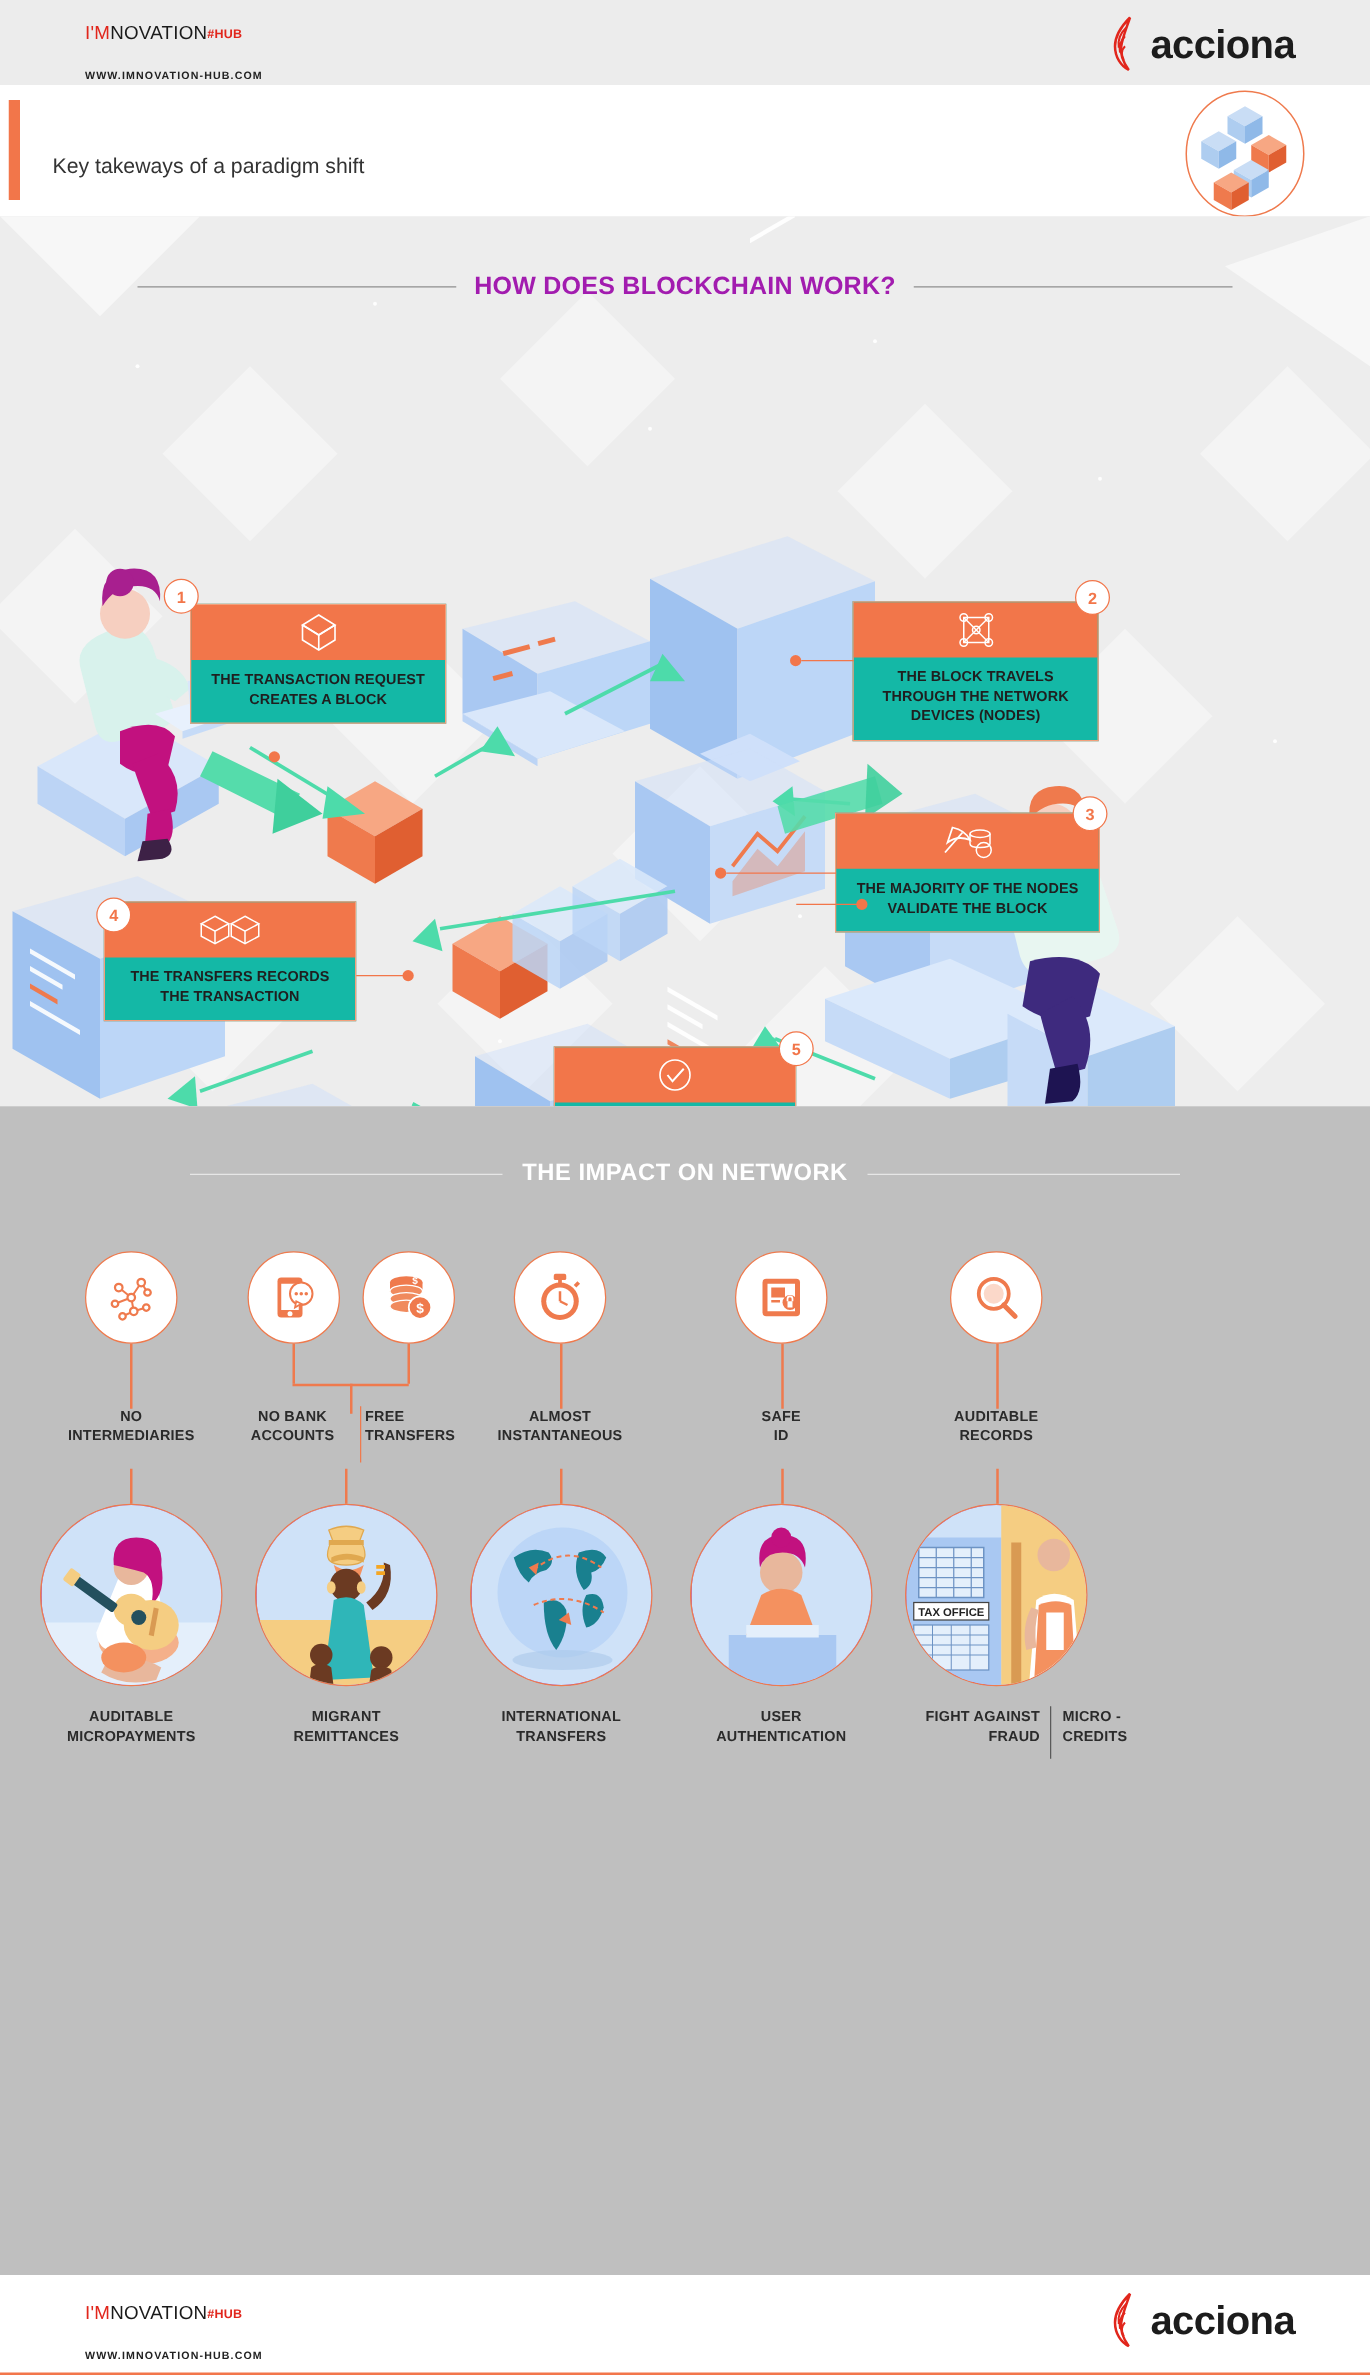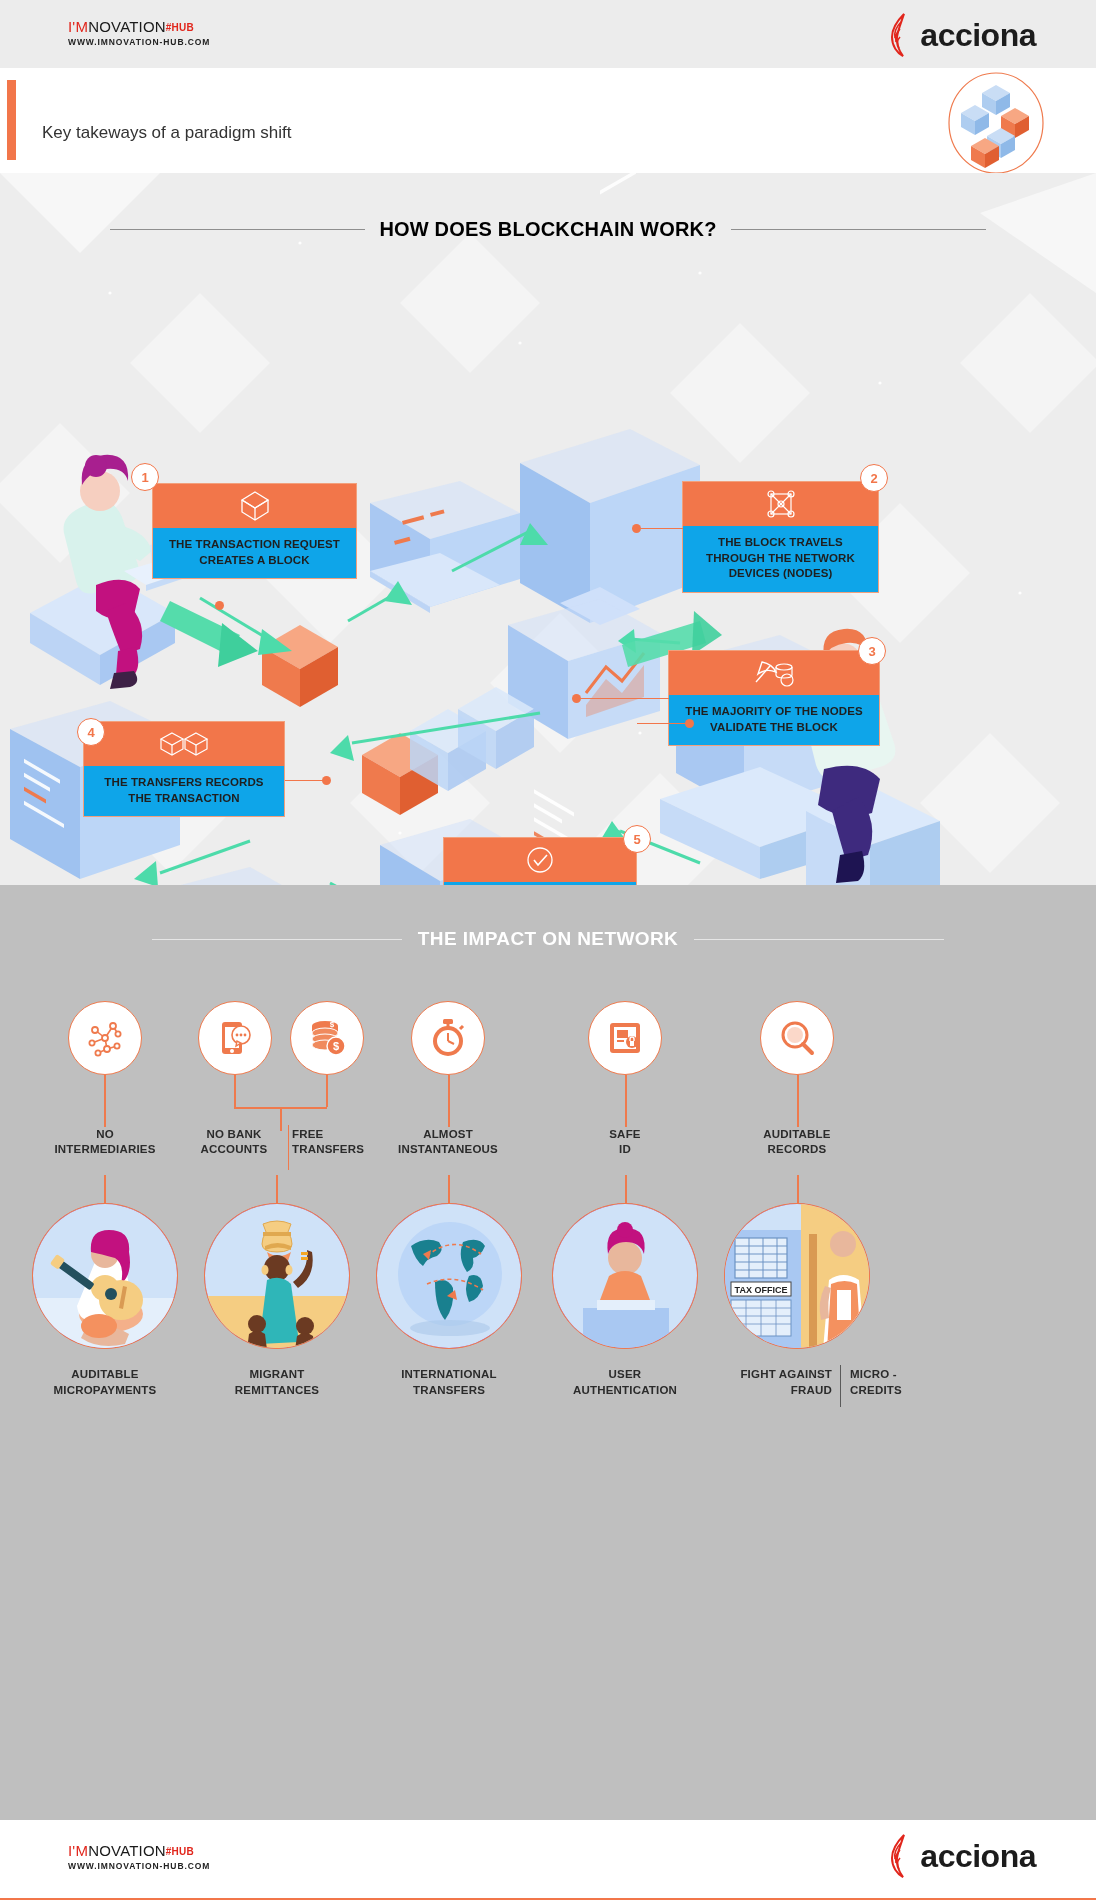--- a/index.html
+++ b/index.html
@@ -15,21 +15,21 @@
   
   .top-bar {
     position: absolute; left: 0; top: 0; width: 1096px; height: 68px;
     background: #ececec;
   }
   .logo-imn { position: absolute; left: 68px; top: 18px; }
   .logo-imn .line1 { font-size: 15px; font-weight: 400; letter-spacing: .2px; white-space: nowrap; }
   .logo-imn .line1 .red { color: #e1261c; font-weight: 400; }
   .logo-imn .line1 .blk { color: #1a1a1a; }
   .logo-imn .line1 .hub { color: #e1261c; font-size: 10px; font-weight: 700; vertical-align: 1px; }
-  .logo-imn .line2 { font-size: 8.5px; color: #222; letter-spacing: .9px; margin-top: 2px; font-weight: 600; }
+  .logo-imn .line2 { font-size: 8.5px; color: #222; letter-spacing: .9px; margin-top: 20px; font-weight: 600; }
 
   .logo-acciona { position: absolute; right: 60px; top: 13px; display: flex; align-items: center; }
   .logo-acciona .leafmark { width: 30px; height: 44px; margin-right: 2px; }
   .logo-acciona .word { font-size: 32px; font-weight: 700; color: #1c1c1c; letter-spacing: -0.5px; font-family: "Liberation Sans", sans-serif; }
 
   
   .title-band {
     position: absolute; left: 0; top: 68px; width: 1096px; height: 105px;
     background: #ffffff;
   }
@@ -41,24 +41,24 @@
 
   
   .flow {
     position: absolute; left: 0; top: 173px; width: 1096px; height: 712px;
     background: #ededed; overflow: hidden;
   }
   .bg-diamonds { position: absolute; inset: 0; }
 
   .sec-title-wrap { position: absolute; left: 0; top: 45px; width: 1096px; display: flex; align-items: center; justify-content: center; gap: 14px; }
   .sec-title-wrap .rule { height: 1px; background: #8e8e8e; width: 255px; }
-  .sec-title { font-size: 20px; font-weight: 700; color: #000000; letter-spacing: .2px; white-space: nowrap; }
+  .sec-title { font-size: 20px; font-weight: 700; color: #a21caf; letter-spacing: .2px; white-space: nowrap; }
 
   
-  .card { position: absolute; background: #0ea5e9; border: 1px solid #f2a07c; }
+  .card { position: absolute; background: #14b8a6; border: 1px solid #f2a07c; }
   .card .cap { background: #f2764a; height: 44px; display: flex; align-items: center; justify-content: center; }
   .card .body { padding: 9px 8px 10px 8px; text-align: center; font-size: 11.5px; font-weight: 700; color: #1f1f1f; line-height: 1.35; letter-spacing: .1px; }
   .step-num {
     position: absolute; width: 28px; height: 28px; border-radius: 50%;
     background: #ffffff; border: 1px solid #f2764a; color: #f2764a;
     font-size: 13px; font-weight: 700; display: flex; align-items: center; justify-content: center;
   }
   .dot { position: absolute; width: 9px; height: 9px; border-radius: 50%; background: #f2764a; }
   .lead { position: absolute; height: 1px; background: #f2764a; }
 

